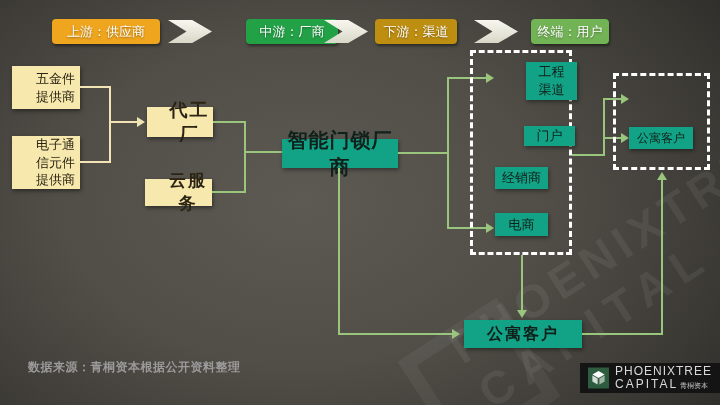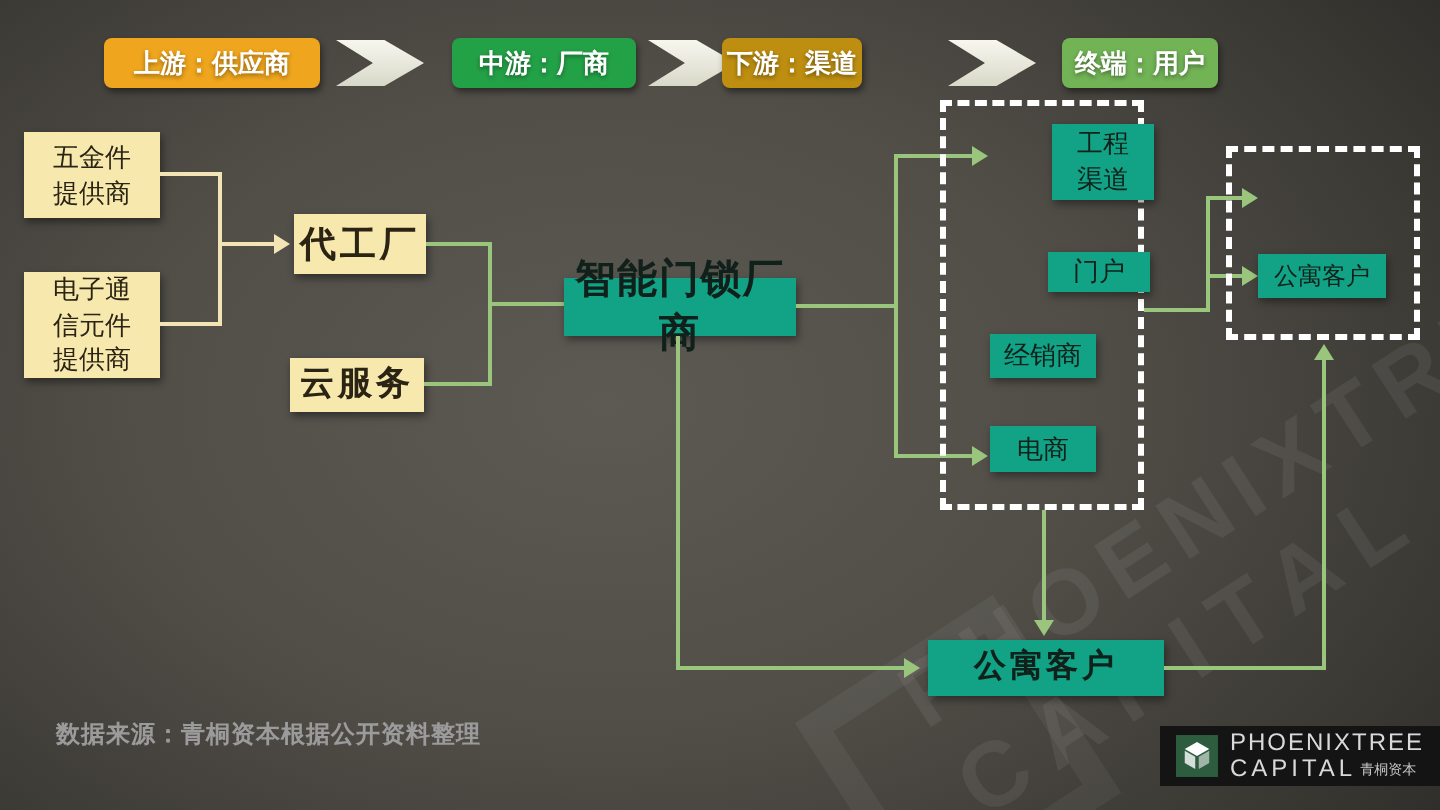--- a/index.html
+++ b/index.html
@@ -8,32 +8,33 @@
     font-family:"Liberation Sans","DejaVu Sans",sans-serif;
     background:
       radial-gradient(ellipse 640px 430px at 42% 50%, #5d5a54 0%, #514e48 38%, #3b3934 68%, #201f1c 100%);
   }
   .node {
     position:absolute; box-sizing:border-box;
     display:flex; align-items:center; justify-content:center;
     text-align:center; white-space:pre-line; line-height:1.35;
   }
   .hdr {
-    border-radius:4px; color:#fff; font-weight:bold; font-size:13px;
+    border-radius:4px; color:#fff; font-weight:normal; font-size:13px;
     text-shadow:0 1px 2px rgba(0,0,0,.4);
     box-shadow:1px 2px 3px rgba(0,0,0,.45);
     text-align:center;
   }
   .amber { background:#EFA51D; }
-  .green { background:#23A147; }
+  .green { background:#23A147;margin-left:20px; }
   .darkgold { background:#BE8E10; }
   .lightgreen { background:#72B356; }
   .cream {
     background:#F7E9AE; color:#2b2414; font-size:13px;
     box-shadow:1px 2px 4px rgba(0,0,0,.45);
+    padding-left:19px;
   }
   .teal {
     background:#12A286; color:#10201a; font-size:13px;
     box-shadow:1px 2px 4px rgba(0,0,0,.4);
   }
   .big { font-size:18px; font-weight:bold; letter-spacing:2px; }
   .chev {
     position:absolute;
     background:linear-gradient(180deg,#f7f7ef 0%,#d8d8c9 100%);
     clip-path:polygon(0% 0%, 55% 0%, 100% 50%, 55% 100%, 0% 100%, 42% 50%);
@@ -77,21 +78,21 @@
   <div class="wm" style="left:440px; top:330px;">
     <div class="wl1">PHOENIXTREE</div>
     <div class="wl2">CAPITAL</div>
   </div>
   <div class="wm-cube" style="left:420px; top:320px;"></div>
 
   <div class="node hdr amber" style="left:52px; top:19px; width:108px; height:25px;">上游：供应商</div>
   <div class="chev" style="left:168px; top:20px; width:44px; height:23px;"></div>
   <div class="node hdr green" style="left:226px; top:19px; width:92px; height:25px;">中游：厂商</div>
   <div class="chev" style="left:324px; top:20px; width:44px; height:23px;"></div>
-  <div class="node hdr darkgold" style="left:361px; top:19px; width:70px; height:25px;">下游：渠道</div>
+  <div class="node hdr darkgold" style="left:375px; top:19px; width:82px; height:25px;">下游：渠道</div>
   <div class="chev" style="left:474px; top:20px; width:44px; height:23px;"></div>
   <div class="node hdr lightgreen" style="left:531px; top:19px; width:78px; height:25px;">终端：用户</div>
 
   <div class="node cream" style="left:12px; top:66px; width:68px; height:43px;">五金件
 提供商</div>
   <div class="node cream" style="left:12px; top:136px; width:68px; height:53px;">电子通
 信元件
 提供商</div>
   <div class="node cream big" style="left:147px; top:107px; width:66px; height:30px;">代工厂</div>
   <div class="node cream big" style="left:145px; top:179px; width:67px; height:27px; font-size:17px;">云服务</div>

